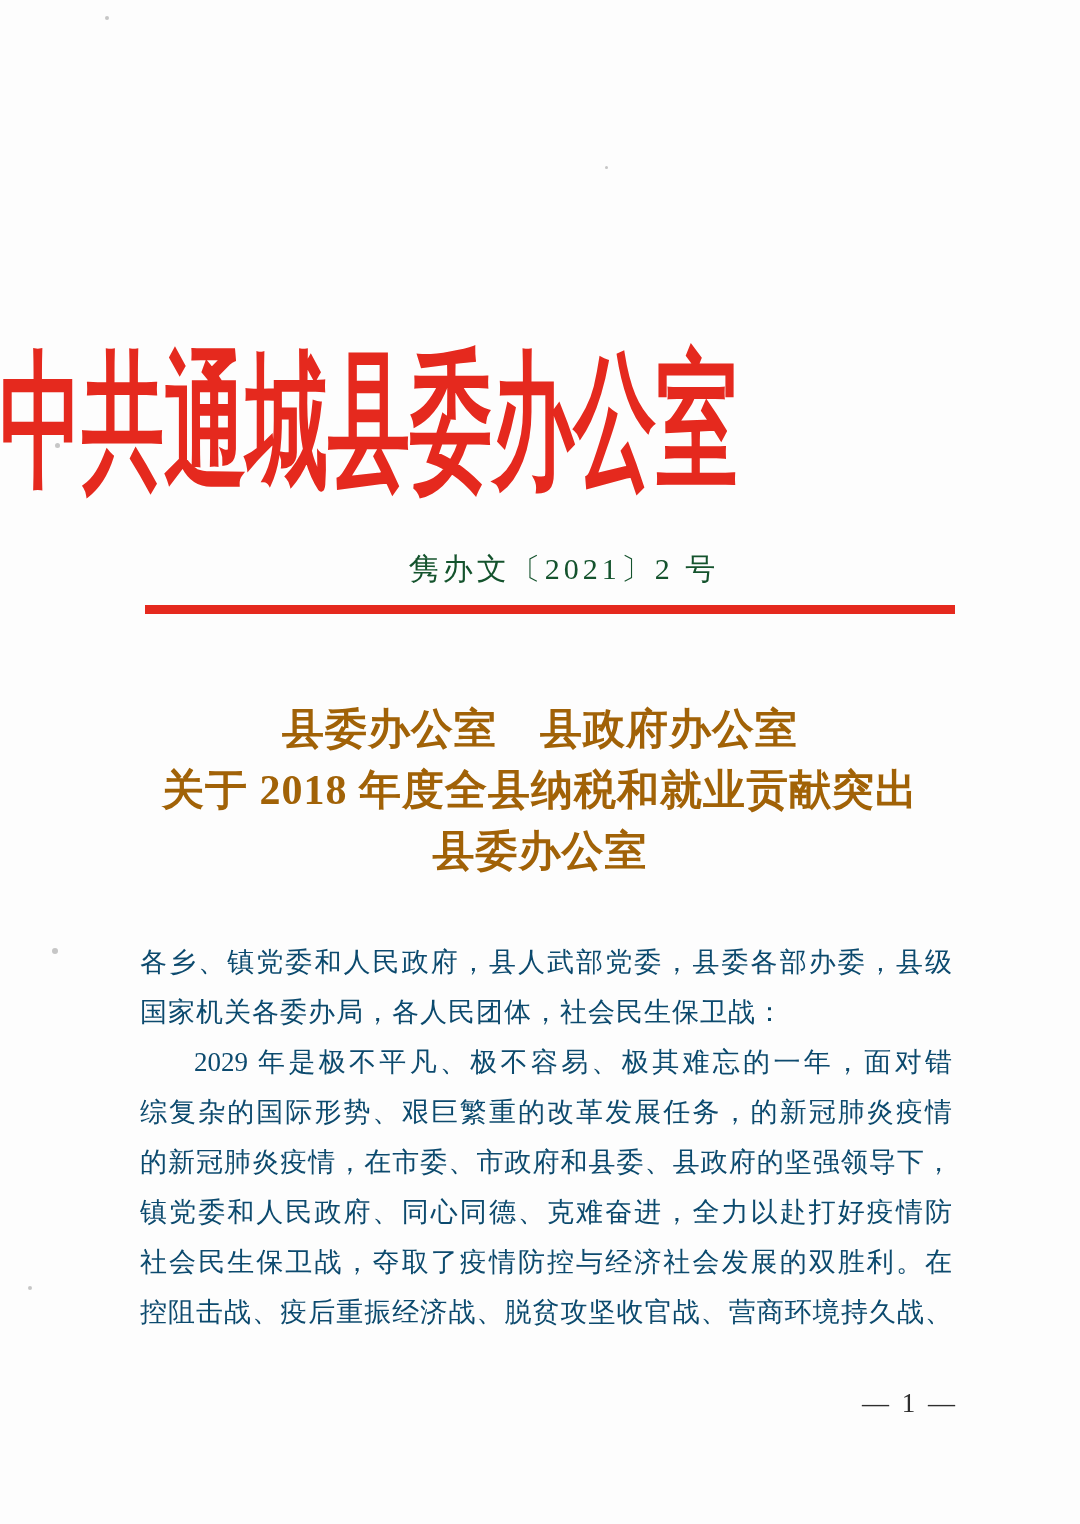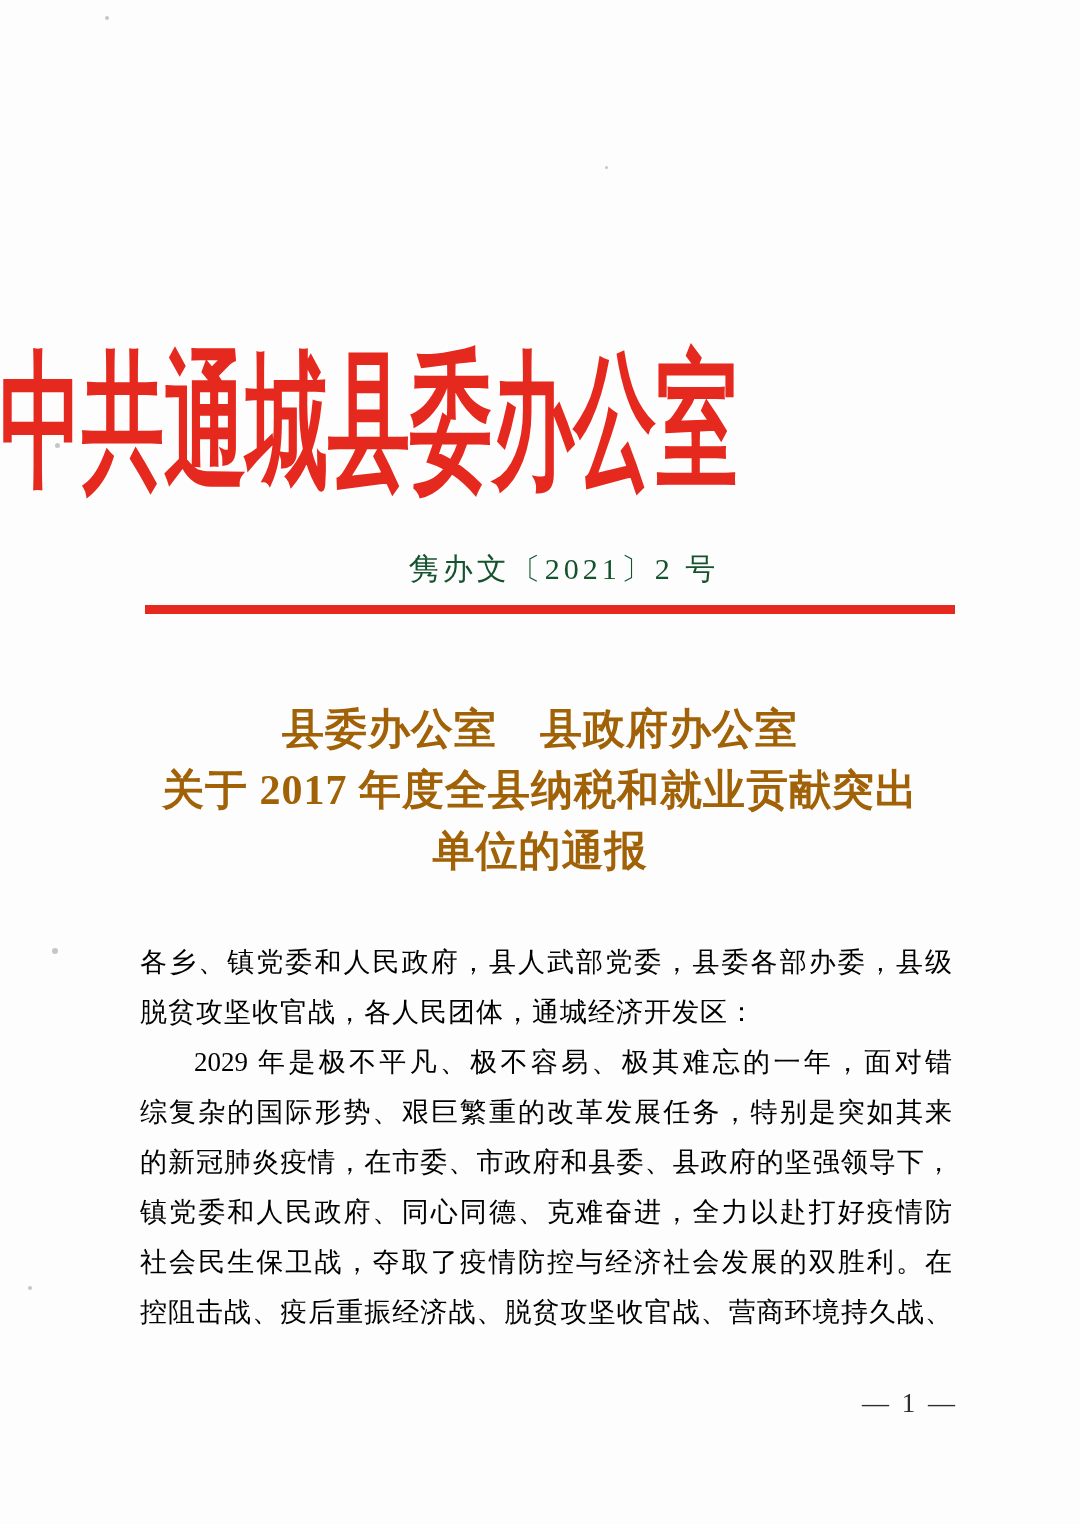--- a/index.html
+++ b/index.html
@@ -78,21 +78,21 @@
     white-space: nowrap;
   }
 
   
   .doc-body {
     position: absolute;
     top: 937px;
     left: 140px;
     width: 812px;
     font-size: 27px;
-    color: #000000;
+    color: #0c4a6e;
   }
   .body-line {
     box-sizing: border-box;
     width: 100%;
     height: 50px;
     line-height: 50px;
     letter-spacing: 1px;
     white-space: nowrap;
   }
   .body-line.justify {
@@ -142,29 +142,29 @@
   <div class="letterhead">
     <span class="letterhead-text">中共通城县委办公室</span>
   </div>
 
   <div class="doc-number">隽办文〔2021〕2 号</div>
 
   <div class="red-line"></div>
 
   <div class="doc-title">
       <div class="title-line">县委办公室　县政府办公室</div>
-      <div class="title-line">关于 2017 年度全县纳税和就业贡献突出</div>
-      <div class="title-line">单位的通报</div>
+      <div class="title-line">关于 2018 年度全县纳税和就业贡献突出</div>
+      <div class="title-line">县委办公室</div>
     </div>
 
   <div class="doc-body">
       <div class="body-line justify">各乡、镇党委和人民政府，县人武部党委，县委各部办委，县级</div>
-      <div class="body-line">脱贫攻坚收官战，各人民团体，通城经济开发区：</div>
+      <div class="body-line">国家机关各委办局，各人民团体，社会民生保卫战：</div>
       <div class="body-line justify" style="padding-left: 2em;">2029 年是极不平凡、极不容易、极其难忘的一年，面对错</div>
-      <div class="body-line justify">综复杂的国际形势、艰巨繁重的改革发展任务，特别是突如其来</div>
+      <div class="body-line justify">综复杂的国际形势、艰巨繁重的改革发展任务，的新冠肺炎疫情</div>
       <div class="body-line justify">的新冠肺炎疫情，在市委、市政府和县委、县政府的坚强领导下，</div>
       <div class="body-line justify">镇党委和人民政府、同心同德、克难奋进，全力以赴打好疫情防</div>
       <div class="body-line justify">社会民生保卫战，夺取了疫情防控与经济社会发展的双胜利。在</div>
       <div class="body-line justify">控阻击战、疫后重振经济战、脱贫攻坚收官战、营商环境持久战、</div>
     </div>
 
   <div class="page-number">— 1 —</div>
 
 </div>
 

